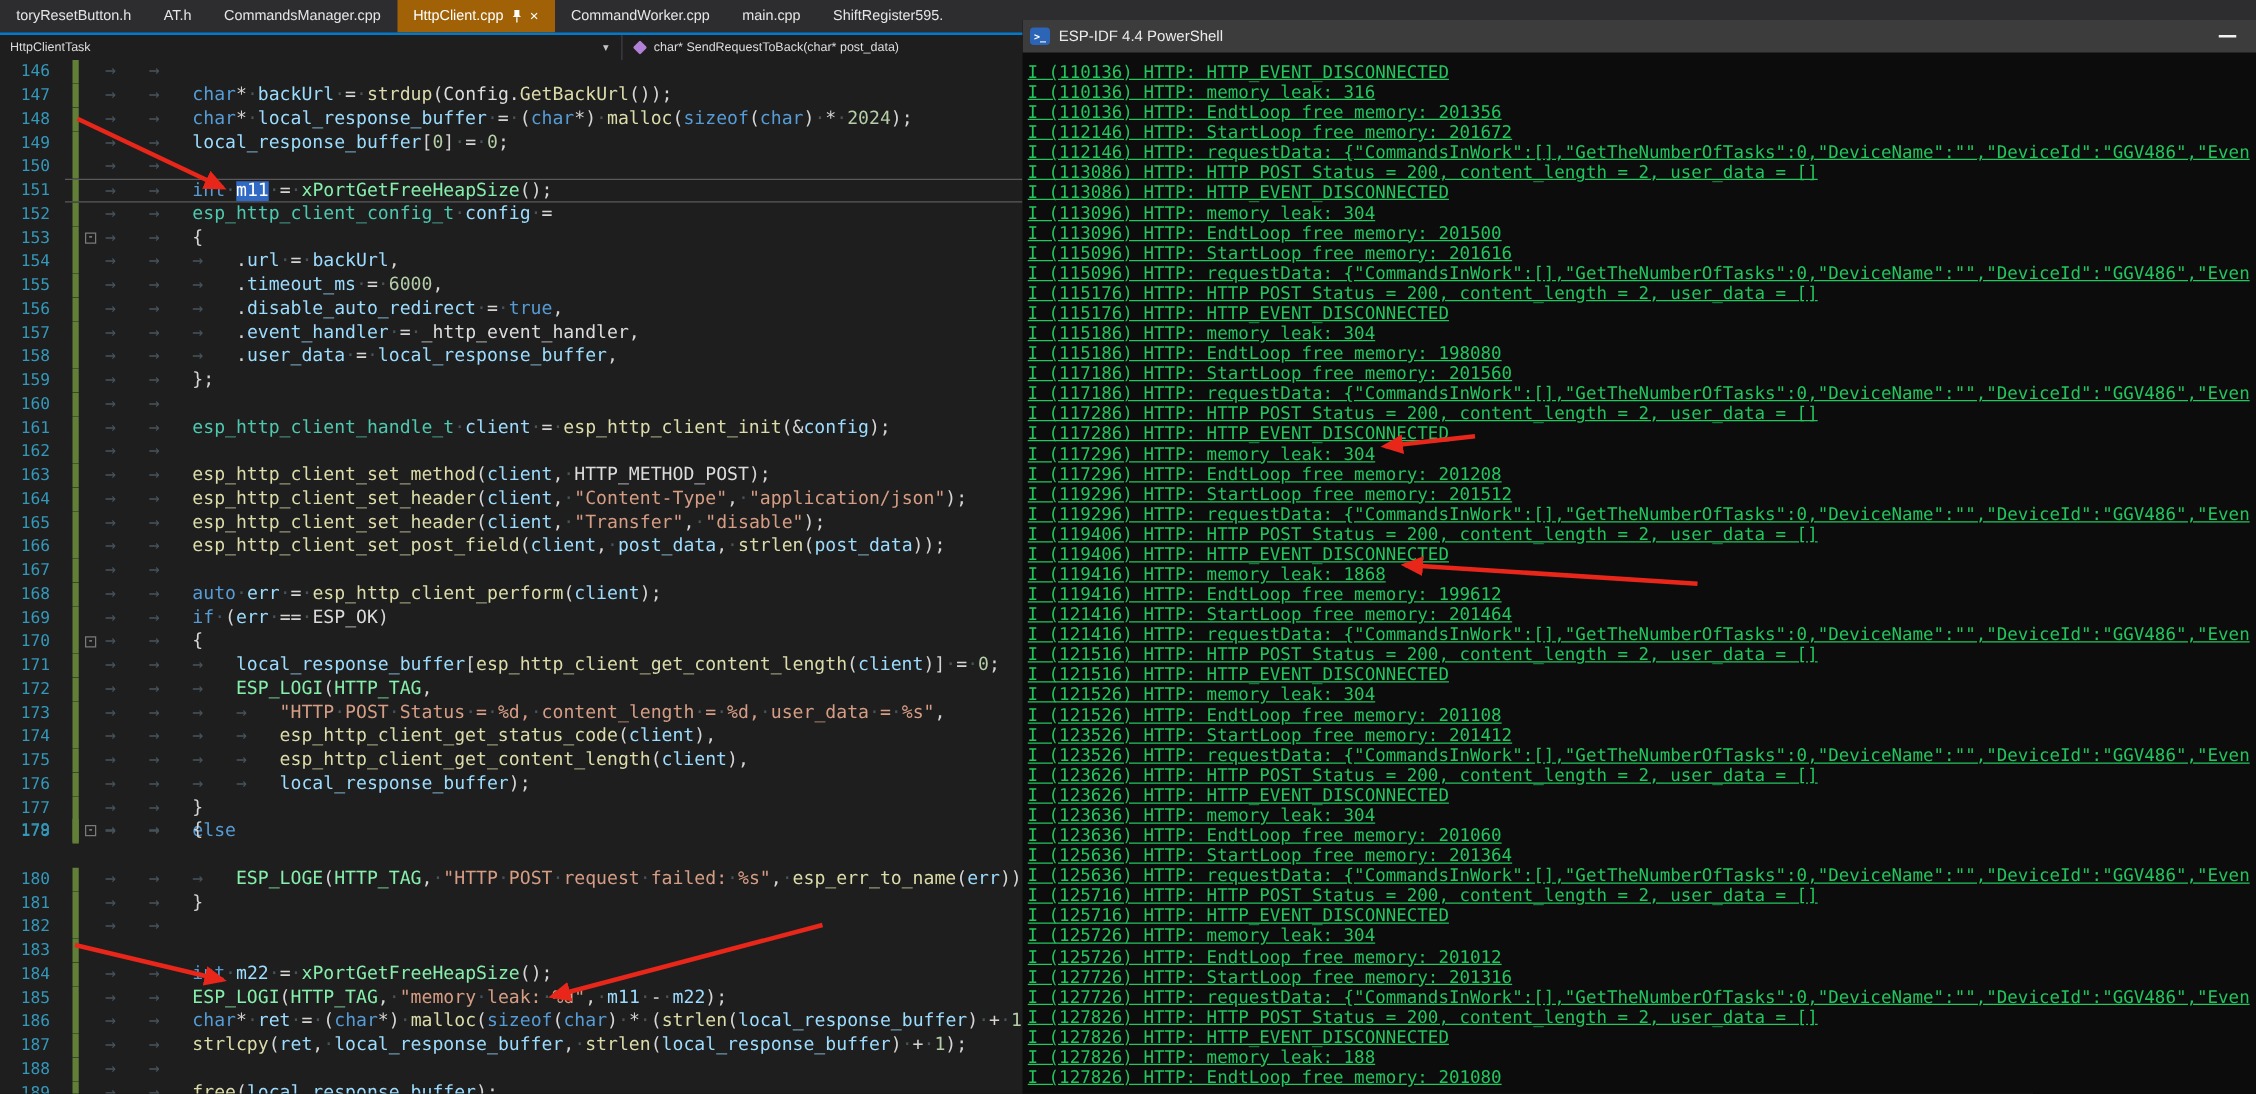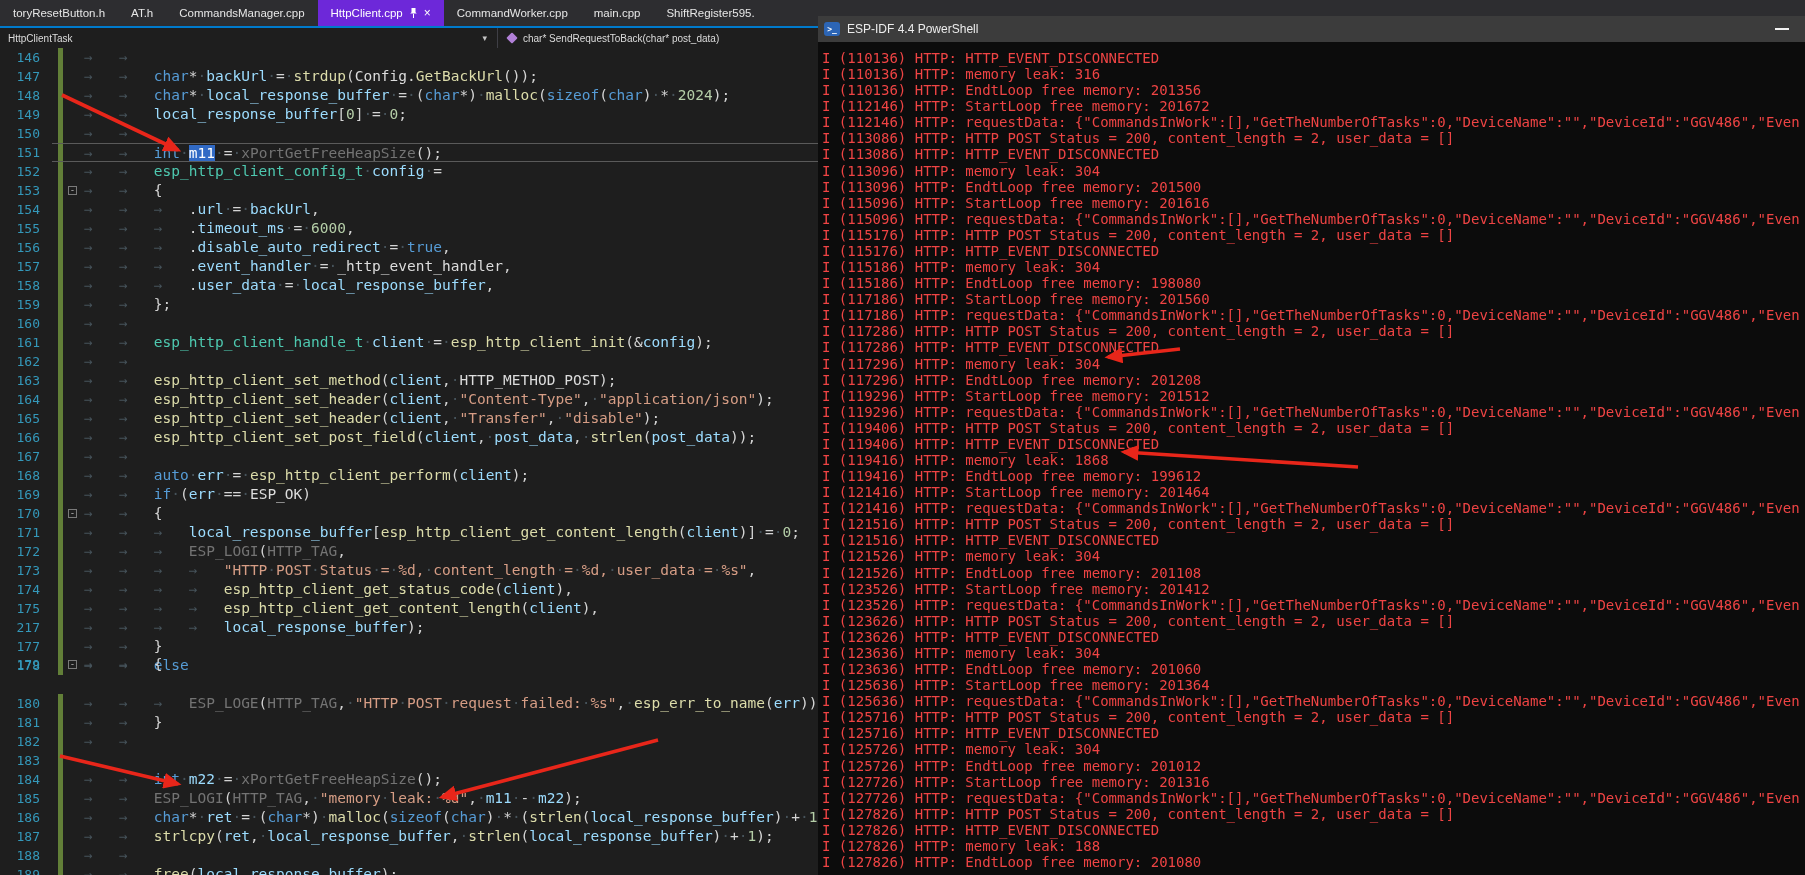--- a/index.html
+++ b/index.html
@@ -3,52 +3,52 @@
 <meta charset="utf-8">
 <style>
   html,body{margin:0;padding:0;background:#1E1E1E;}
   body{width:1805px;height:875px;overflow:hidden;position:relative;font-family:"Liberation Sans",sans-serif;}
   .screen{position:absolute;left:0;top:0;width:1805px;height:875px;overflow:hidden;}
 
   
   .editor{position:absolute;left:0;top:0;width:1805px;height:875px;background:#1E1E1E;}
   .tabstrip{position:absolute;left:0;top:0;width:1805px;height:26px;background:#2D2D30;border-bottom:2px solid #007ACC;display:flex;align-items:stretch;overflow:hidden;}
   .tab{display:flex;align-items:center;gap:6px;padding:0 13px;font-size:11.5px;color:#E6E6E6;white-space:nowrap;cursor:default;}
-  .tab.active{background:#6d28d9;color:#FFFFFF;}
+  .tab.active{background:#a16207;color:#FFFFFF;}
   .tab .tclose{font-size:12px;line-height:12px;color:#FFFFFF;}
   .navbar{position:absolute;left:0;top:28px;width:818px;height:21px;background:#1E1E1E;border-bottom:1px solid #2A2A2C;display:flex;align-items:center;box-sizing:border-box;}
   .scopeL{flex:0 0 497px;display:flex;align-items:center;justify-content:space-between;padding:0 10px 0 8px;box-sizing:border-box;height:100%;}
   .scopeL .lbl{font-size:10px;color:#DCDCDC;}
   .chev{font-size:9px;color:#C5C5C5;}
   .vdiv{width:1px;height:100%;background:#3F3F46;}
   .scopeR{display:flex;align-items:center;gap:7px;padding-left:10px;height:100%;}
   .methodicon{width:8px;height:8px;background:#B180D7;transform:rotate(45deg);border-radius:1px;}
   .scopeR .lbl{font-size:10px;color:#DCDCDC;}
 
   .code{position:absolute;left:0;top:48px;width:818px;height:827px;overflow:hidden;background:#1E1E1E;
         font-family:"DejaVu Sans Mono",monospace;font-size:14.5px;}
   .row{position:absolute;left:0;width:818px;height:19px;line-height:19px;white-space:pre;}
   .ln{position:absolute;left:0;top:0;width:40px;text-align:right;color:#3498BA;font-size:13px;}
   .rbody{position:absolute;left:52px;right:0;top:0;height:19px;overflow:hidden;box-sizing:border-box;}
   .rbody.boxed{border-top:1px solid #5A5A5A;border-bottom:1px solid #5A5A5A;}
   .bar{position:absolute;left:6px;top:0;width:5px;height:19px;background:#627F38;}
   .fold{position:absolute;left:16px;top:5px;width:9px;height:9px;border:1px solid #7A7A7A;background:#1E1E1E;color:#BDBDBD;font-size:9px;line-height:7px;text-align:center;box-sizing:border-box;}
   .src{position:absolute;left:32px;top:0;}
-  .k{color:#569CD6;} .ty{color:#4EC9B0;} .fn{color:#DCDCAA;} .mc{color:#737373;text-align:center;}
+  .k{color:#569CD6;} .ty{color:#4EC9B0;} .fn{color:#DCDCAA;} .mc{color:#86efac;text-align:center;}
   .v{color:#9CDCFE;} .p{color:#D4D4D4;} .id{color:#DCDCDC;} .s{color:#D69D85;}
   .n{color:#B5CEA8;} .w{color:#46535B;}
   .sel{background:#316AC5;color:#FFFFFF;}
 
   
   .terminal{position:absolute;left:818px;top:16px;width:987px;height:859px;background:#0C0C0C;overflow:hidden;}
   .ttitle{height:26px;background:#3C3C3C;display:flex;align-items:center;gap:7px;padding-left:6px;color:#ECECEC;font-size:12px;}
   .psicon{width:16px;height:14px;background:#2C65B5;border-radius:3px;color:#FFFFFF;font-family:"DejaVu Sans Mono",monospace;font-size:8px;font-weight:bold;display:flex;align-items:center;justify-content:center;}
   .tmin{margin-left:auto;margin-right:16px;width:14px;height:2px;background:#F2F2F2;}
   .tbody{position:absolute;left:4px;top:34px;right:0;bottom:0;font-family:"DejaVu Sans Mono",monospace;font-size:14px;white-space:pre;overflow:hidden;}
-  .tline{position:absolute;left:0;height:16px;line-height:16px;color:#ef4444;}
+  .tline{position:absolute;left:0;height:16px;line-height:16px;color:#22c55e;text-decoration:underline;}
 
   
   .arrows{position:absolute;left:0;top:0;width:1805px;height:875px;pointer-events:none;}
 </style>
 </head>
 <body>
 
 <div class="screen">
 
   <div class="editor">
@@ -117,21 +117,21 @@
         <div class="row" style="top: 380px;"><span class="ln">166</span><div class="rbody"><span class="bar"></span><span class="src"><span class="w">→&nbsp;&nbsp;&nbsp;</span><span class="w">→&nbsp;&nbsp;&nbsp;</span><span class="fn">esp_http_client_set_post_field</span><span class="p">(</span><span class="v">client</span><span class="p">,</span><span class="w">·</span><span class="v">post_data</span><span class="p">,</span><span class="w">·</span><span class="fn">strlen</span><span class="p">(</span><span class="v">post_data</span><span class="p">));</span></span></div></div>
         <div class="row" style="top: 399px;"><span class="ln">167</span><div class="rbody"><span class="bar"></span><span class="src"><span class="w">→&nbsp;&nbsp;&nbsp;</span><span class="w">→&nbsp;&nbsp;&nbsp;</span></span></div></div>
         <div class="row" style="top: 418px;"><span class="ln">168</span><div class="rbody"><span class="bar"></span><span class="src"><span class="w">→&nbsp;&nbsp;&nbsp;</span><span class="w">→&nbsp;&nbsp;&nbsp;</span><span class="k">auto</span><span class="w">·</span><span class="v">err</span><span class="w">·</span><span class="p">=</span><span class="w">·</span><span class="fn">esp_http_client_perform</span><span class="p">(</span><span class="v">client</span><span class="p">);</span></span></div></div>
         <div class="row" style="top: 437px;"><span class="ln">169</span><div class="rbody"><span class="bar"></span><span class="src"><span class="w">→&nbsp;&nbsp;&nbsp;</span><span class="w">→&nbsp;&nbsp;&nbsp;</span><span class="k">if</span><span class="w">·</span><span class="p">(</span><span class="v">err</span><span class="w">·</span><span class="p">==</span><span class="w">·</span><span class="id">ESP_OK</span><span class="p">)</span></span></div></div>
         <div class="row" style="top: 456px;"><span class="ln">170</span><div class="rbody"><span class="bar"></span><span class="fold">-</span><span class="src"><span class="w">→&nbsp;&nbsp;&nbsp;</span><span class="w">→&nbsp;&nbsp;&nbsp;</span><span class="p">{</span></span></div></div>
         <div class="row" style="top: 475px;"><span class="ln">171</span><div class="rbody"><span class="bar"></span><span class="src"><span class="w">→&nbsp;&nbsp;&nbsp;</span><span class="w">→&nbsp;&nbsp;&nbsp;</span><span class="w">→&nbsp;&nbsp;&nbsp;</span><span class="v">local_response_buffer</span><span class="p">[</span><span class="fn">esp_http_client_get_content_length</span><span class="p">(</span><span class="v">client</span><span class="p">)]</span><span class="w">·</span><span class="p">=</span><span class="w">·</span><span class="n">0</span><span class="p">;</span></span></div></div>
         <div class="row" style="top: 494px;"><span class="ln">172</span><div class="rbody"><span class="bar"></span><span class="src"><span class="w">→&nbsp;&nbsp;&nbsp;</span><span class="w">→&nbsp;&nbsp;&nbsp;</span><span class="w">→&nbsp;&nbsp;&nbsp;</span><span class="mc">ESP_LOGI</span><span class="p">(</span><span class="mc">HTTP_TAG</span><span class="p">,</span></span></div></div>
         <div class="row" style="top: 513px;"><span class="ln">173</span><div class="rbody"><span class="bar"></span><span class="src"><span class="w">→&nbsp;&nbsp;&nbsp;</span><span class="w">→&nbsp;&nbsp;&nbsp;</span><span class="w">→&nbsp;&nbsp;&nbsp;</span><span class="w">→&nbsp;&nbsp;&nbsp;</span><span class="s">"HTTP</span><span class="w">·</span><span class="s">POST</span><span class="w">·</span><span class="s">Status</span><span class="w">·</span><span class="s">=</span><span class="w">·</span><span class="s">%d,</span><span class="w">·</span><span class="s">content_length</span><span class="w">·</span><span class="s">=</span><span class="w">·</span><span class="s">%d,</span><span class="w">·</span><span class="s">user_data</span><span class="w">·</span><span class="s">=</span><span class="w">·</span><span class="s">%s"</span><span class="p">,</span></span></div></div>
         <div class="row" style="top: 532px;"><span class="ln">174</span><div class="rbody"><span class="bar"></span><span class="src"><span class="w">→&nbsp;&nbsp;&nbsp;</span><span class="w">→&nbsp;&nbsp;&nbsp;</span><span class="w">→&nbsp;&nbsp;&nbsp;</span><span class="w">→&nbsp;&nbsp;&nbsp;</span><span class="fn">esp_http_client_get_status_code</span><span class="p">(</span><span class="v">client</span><span class="p">),</span></span></div></div>
         <div class="row" style="top: 551px;"><span class="ln">175</span><div class="rbody"><span class="bar"></span><span class="src"><span class="w">→&nbsp;&nbsp;&nbsp;</span><span class="w">→&nbsp;&nbsp;&nbsp;</span><span class="w">→&nbsp;&nbsp;&nbsp;</span><span class="w">→&nbsp;&nbsp;&nbsp;</span><span class="fn">esp_http_client_get_content_length</span><span class="p">(</span><span class="v">client</span><span class="p">),</span></span></div></div>
-        <div class="row" style="top: 570px;"><span class="ln">217</span><div class="rbody"><span class="bar"></span><span class="src"><span class="w">→&nbsp;&nbsp;&nbsp;</span><span class="w">→&nbsp;&nbsp;&nbsp;</span><span class="w">→&nbsp;&nbsp;&nbsp;</span><span class="w">→&nbsp;&nbsp;&nbsp;</span><span class="v">local_response_buffer</span><span class="p">);</span></span></div></div>
+        <div class="row" style="top: 570px;"><span class="ln">176</span><div class="rbody"><span class="bar"></span><span class="src"><span class="w">→&nbsp;&nbsp;&nbsp;</span><span class="w">→&nbsp;&nbsp;&nbsp;</span><span class="w">→&nbsp;&nbsp;&nbsp;</span><span class="w">→&nbsp;&nbsp;&nbsp;</span><span class="v">local_response_buffer</span><span class="p">);</span></span></div></div>
         <div class="row" style="top: 589px;"><span class="ln">177</span><div class="rbody"><span class="bar"></span><span class="src"><span class="w">→&nbsp;&nbsp;&nbsp;</span><span class="w">→&nbsp;&nbsp;&nbsp;</span><span class="p">}</span></span></div></div>
         <div class="row" style="top: 608px;"><span class="ln">178</span><div class="rbody"><span class="bar"></span><span class="src"><span class="w">→&nbsp;&nbsp;&nbsp;</span><span class="w">→&nbsp;&nbsp;&nbsp;</span><span class="k">else</span></span></div></div>
         <div class="row" style="top: 607px;"><span class="ln">179</span><div class="rbody"><span class="bar"></span><span class="fold">-</span><span class="src"><span class="w">→&nbsp;&nbsp;&nbsp;</span><span class="w">→&nbsp;&nbsp;&nbsp;</span><span class="p">{</span></span></div></div>
         <div class="row" style="top: 646px;"><span class="ln">180</span><div class="rbody"><span class="bar"></span><span class="src"><span class="w">→&nbsp;&nbsp;&nbsp;</span><span class="w">→&nbsp;&nbsp;&nbsp;</span><span class="w">→&nbsp;&nbsp;&nbsp;</span><span class="mc">ESP_LOGE</span><span class="p">(</span><span class="mc">HTTP_TAG</span><span class="p">,</span><span class="w">·</span><span class="s">"HTTP</span><span class="w">·</span><span class="s">POST</span><span class="w">·</span><span class="s">request</span><span class="w">·</span><span class="s">failed:</span><span class="w">·</span><span class="s">%s"</span><span class="p">,</span><span class="w">·</span><span class="fn">esp_err_to_name</span><span class="p">(</span><span class="v">err</span><span class="p">));</span></span></div></div>
         <div class="row" style="top: 665px;"><span class="ln">181</span><div class="rbody"><span class="bar"></span><span class="src"><span class="w">→&nbsp;&nbsp;&nbsp;</span><span class="w">→&nbsp;&nbsp;&nbsp;</span><span class="p">}</span></span></div></div>
         <div class="row" style="top: 684px;"><span class="ln">182</span><div class="rbody"><span class="bar"></span><span class="src"><span class="w">→&nbsp;&nbsp;&nbsp;</span><span class="w">→&nbsp;&nbsp;&nbsp;</span></span></div></div>
         <div class="row" style="top: 703px;"><span class="ln">183</span><div class="rbody"><span class="bar"></span></div></div>
         <div class="row" style="top: 722px;"><span class="ln">184</span><div class="rbody"><span class="bar"></span><span class="src"><span class="w">→&nbsp;&nbsp;&nbsp;</span><span class="w">→&nbsp;&nbsp;&nbsp;</span><span class="k">int</span><span class="w">·</span><span class="v">m22</span><span class="w">·</span><span class="p">=</span><span class="w">·</span><span class="mc">xPortGetFreeHeapSize</span><span class="p">();</span></span></div></div>
         <div class="row" style="top: 741px;"><span class="ln">185</span><div class="rbody"><span class="bar"></span><span class="src"><span class="w">→&nbsp;&nbsp;&nbsp;</span><span class="w">→&nbsp;&nbsp;&nbsp;</span><span class="mc">ESP_LOGI</span><span class="p">(</span><span class="mc">HTTP_TAG</span><span class="p">,</span><span class="w">·</span><span class="s">"memory</span><span class="w">·</span><span class="s">leak:</span><span class="w">·</span><span class="s">%d"</span><span class="p">,</span><span class="w">·</span><span class="v">m11</span><span class="w">·</span><span class="p">-</span><span class="w">·</span><span class="v">m22</span><span class="p">);</span></span></div></div>
         <div class="row" style="top: 760px;"><span class="ln">186</span><div class="rbody"><span class="bar"></span><span class="src"><span class="w">→&nbsp;&nbsp;&nbsp;</span><span class="w">→&nbsp;&nbsp;&nbsp;</span><span class="k">char</span><span class="p">*</span><span class="w">·</span><span class="v">ret</span><span class="w">·</span><span class="p">=</span><span class="w">·</span><span class="p">(</span><span class="k">char</span><span class="p">*)</span><span class="w">·</span><span class="fn">malloc</span><span class="p">(</span><span class="k">sizeof</span><span class="p">(</span><span class="k">char</span><span class="p">)</span><span class="w">·</span><span class="p">*</span><span class="w">·</span><span class="p">(</span><span class="fn">strlen</span><span class="p">(</span><span class="v">local_response_buffer</span><span class="p">)</span><span class="w">·</span><span class="p">+</span><span class="w">·</span><span class="n">1</span><span class="p">));</span></span></div></div>

